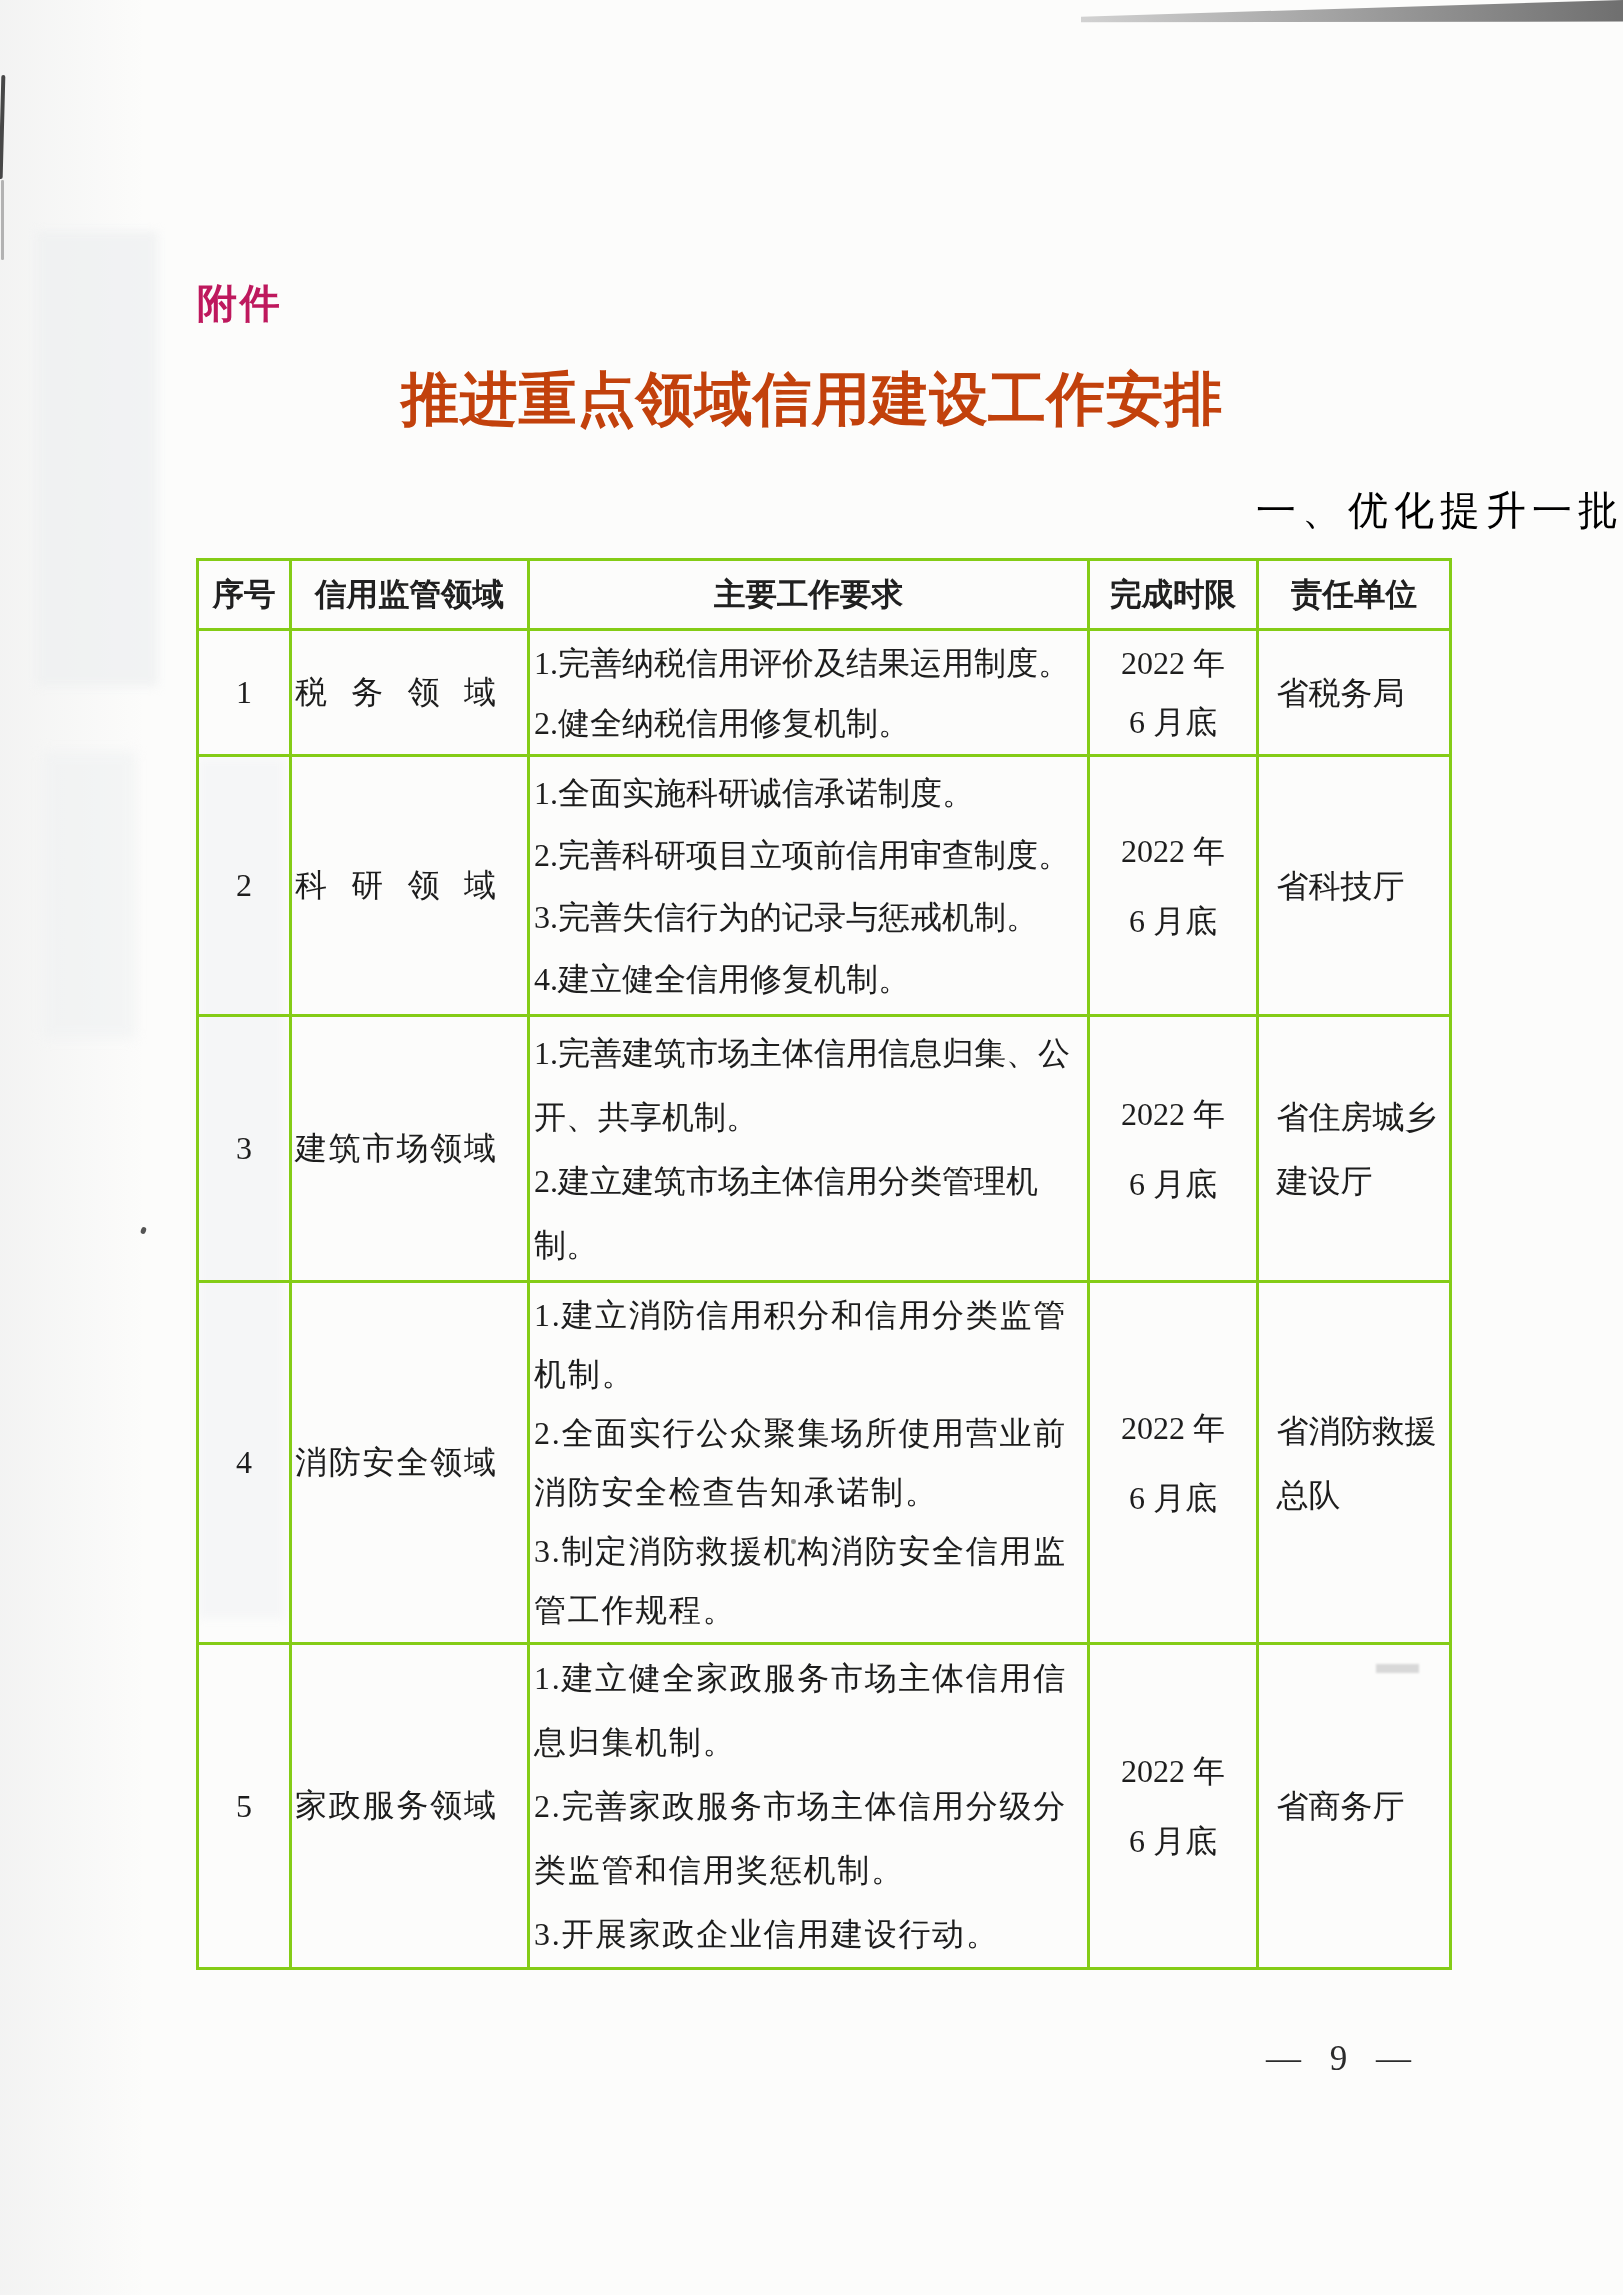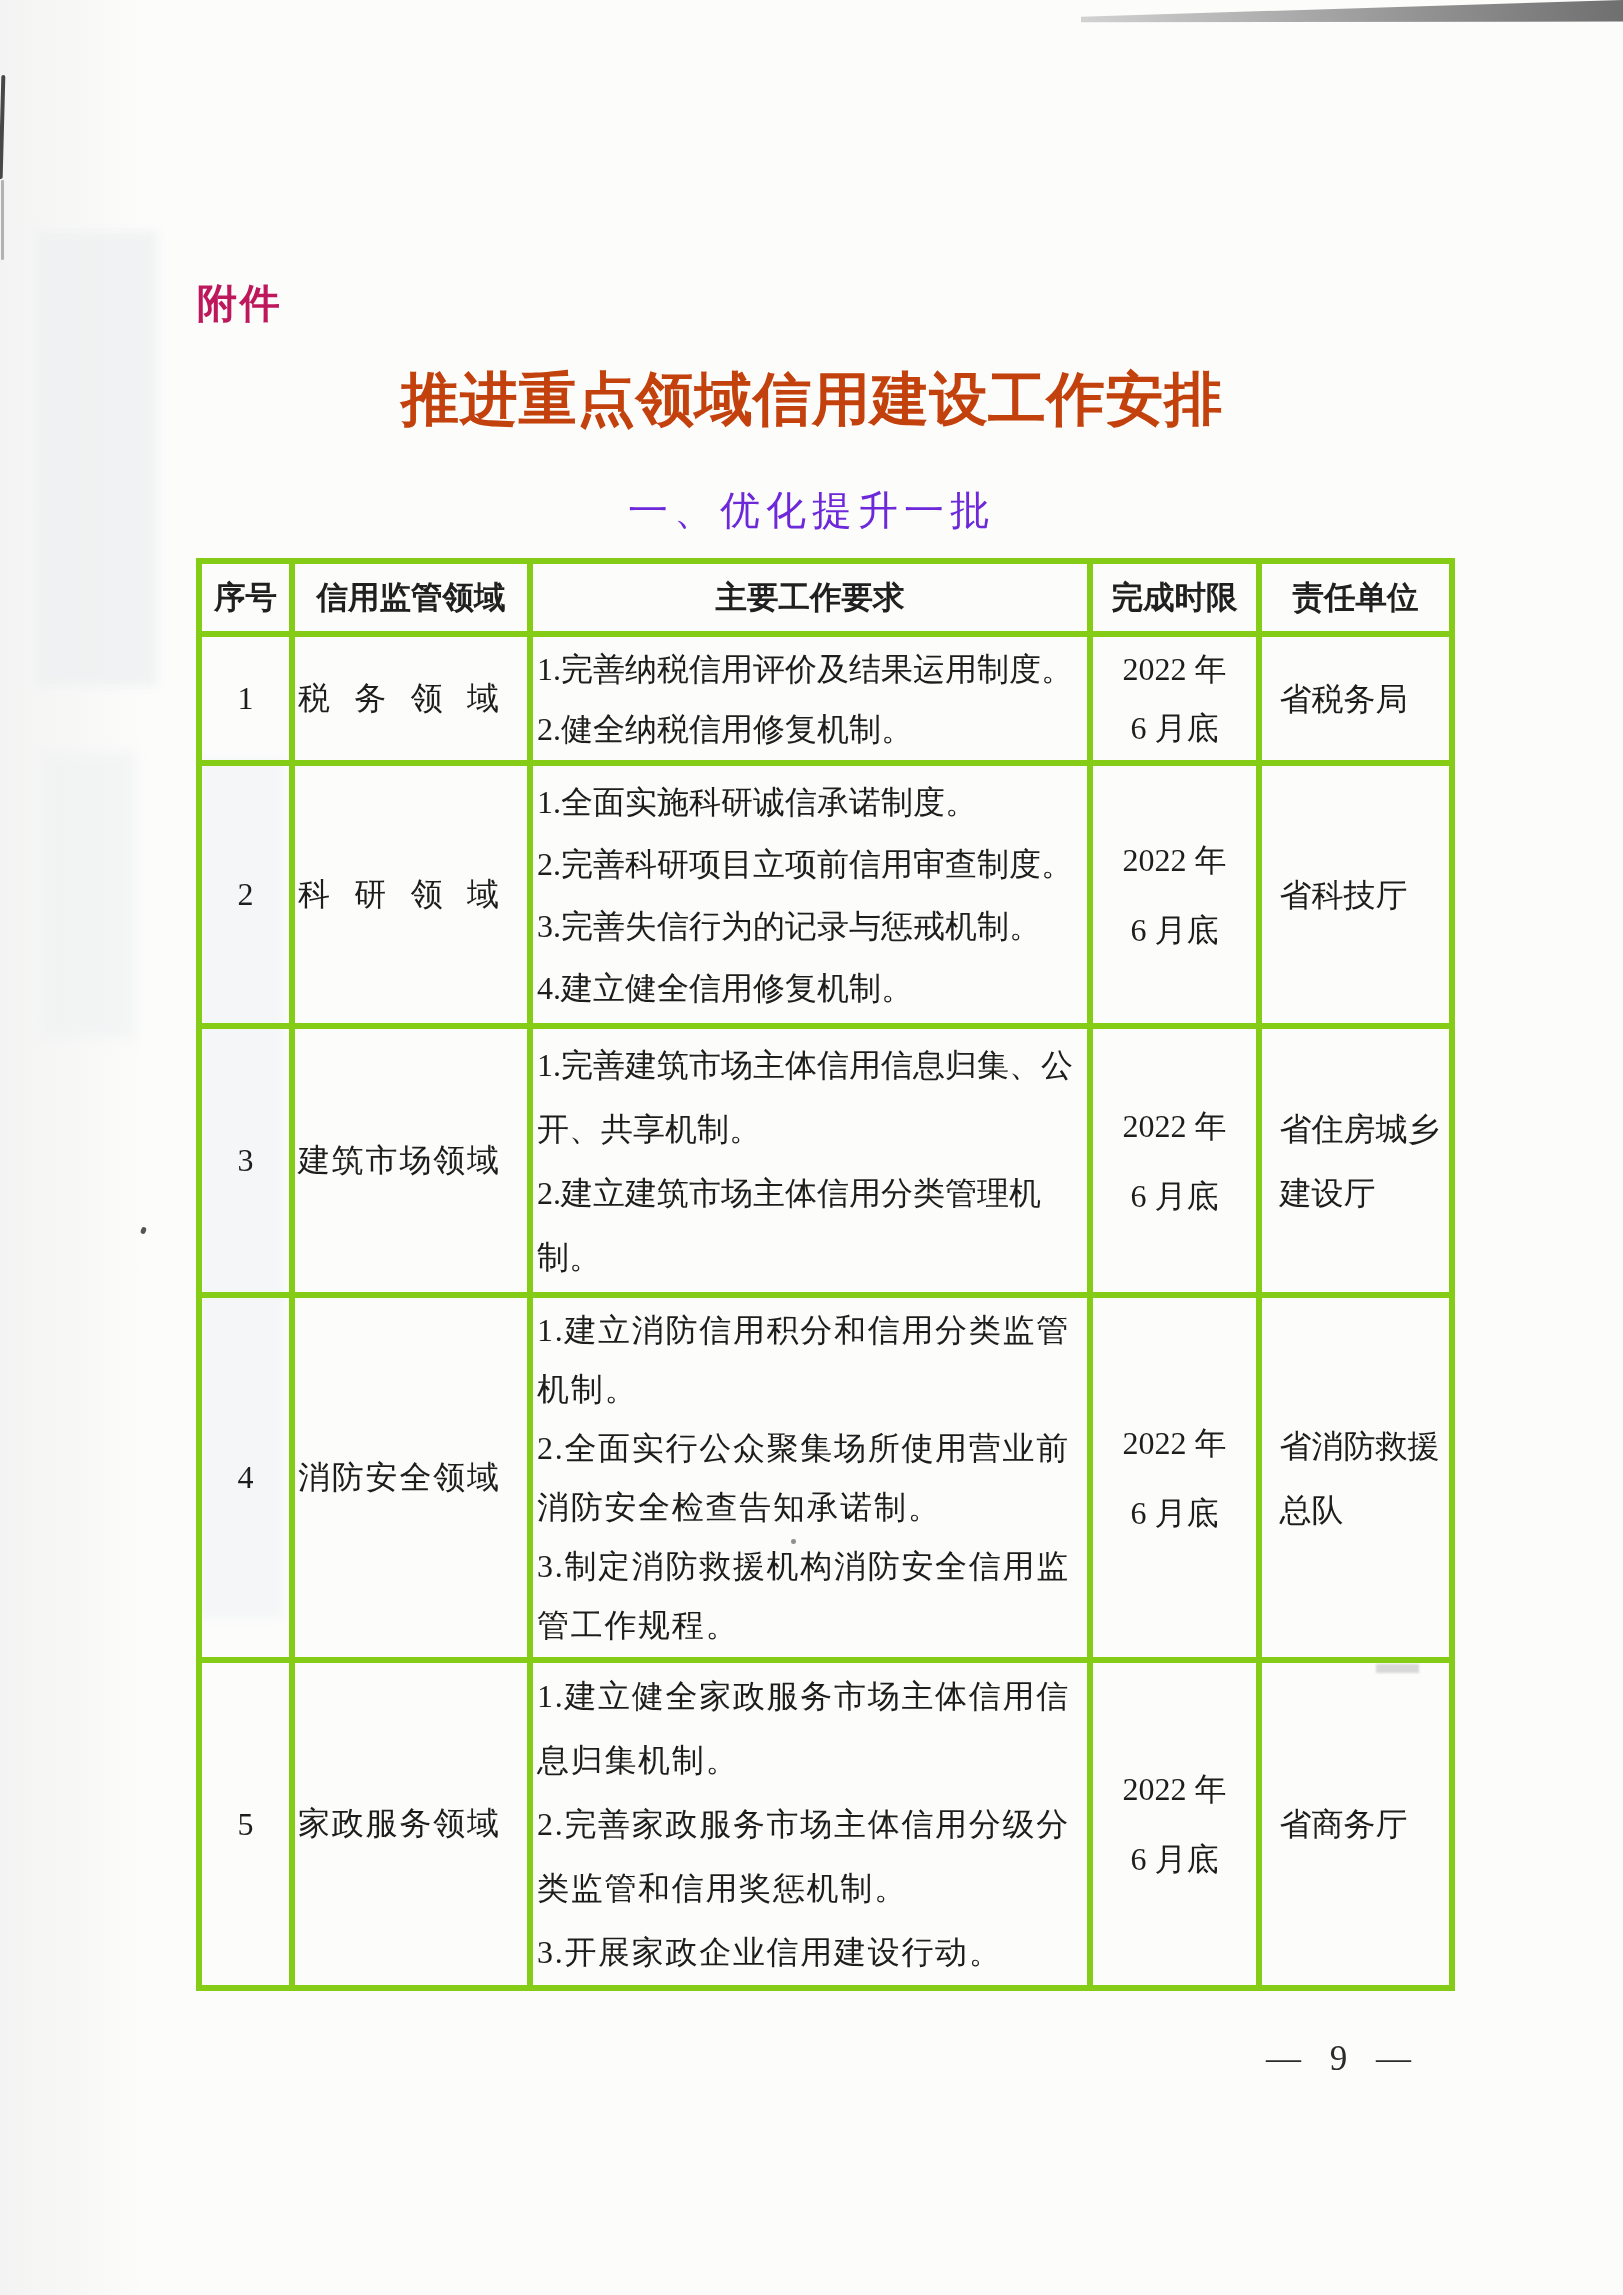--- a/index.html
+++ b/index.html
@@ -41,39 +41,39 @@
     font-size:40px;font-weight:600;letter-spacing:2.7px;color:#be185d;
   }
   .doc-title{
     position:absolute;left:0;top:366px;width:100%;
     text-align:center;
     font-size:58px;font-weight:bold;color:#c2410c;
     letter-spacing:0.7px;line-height:67px;
   }
   .section-heading{
     position:absolute;left:0;top:484px;width:100%;
-    text-align:center;
-    font-size:40px;color:#6d28d9;
+    text-align:right;
+    font-size:40px;color:#000000;
     letter-spacing:6px;line-height:54px;
   }
 
   
   table.doc-table{
     position:absolute;left:196px;top:558px;
     border-collapse:collapse;table-layout:fixed;
     width:1252px;
     font-size:32px;color:#1d1d1d;
   }
   .doc-table col.c-no{width:93px;}
   .doc-table col.c-field{width:238px;}
   .doc-table col.c-tasks{width:560px;}
   .doc-table col.c-time{width:169px;}
   .doc-table col.c-unit{width:193px;}
   .doc-table th,.doc-table td{
-    border:6px solid #84cc16;
+    border:3px solid #84cc16;
     padding:0;vertical-align:middle;
     overflow:hidden;
   }
   .doc-table{border:2.7px solid #1c1c1c;}
   .doc-table thead th{
     height:67px;
     font-family:"Liberation Sans","DejaVu Sans",sans-serif;
     font-weight:700;font-size:31.5px;color:#202020;
     text-align:center;
   }

